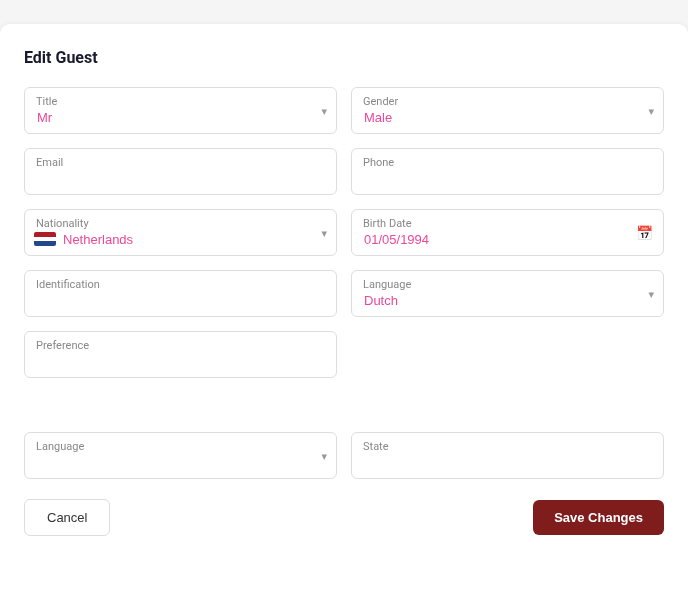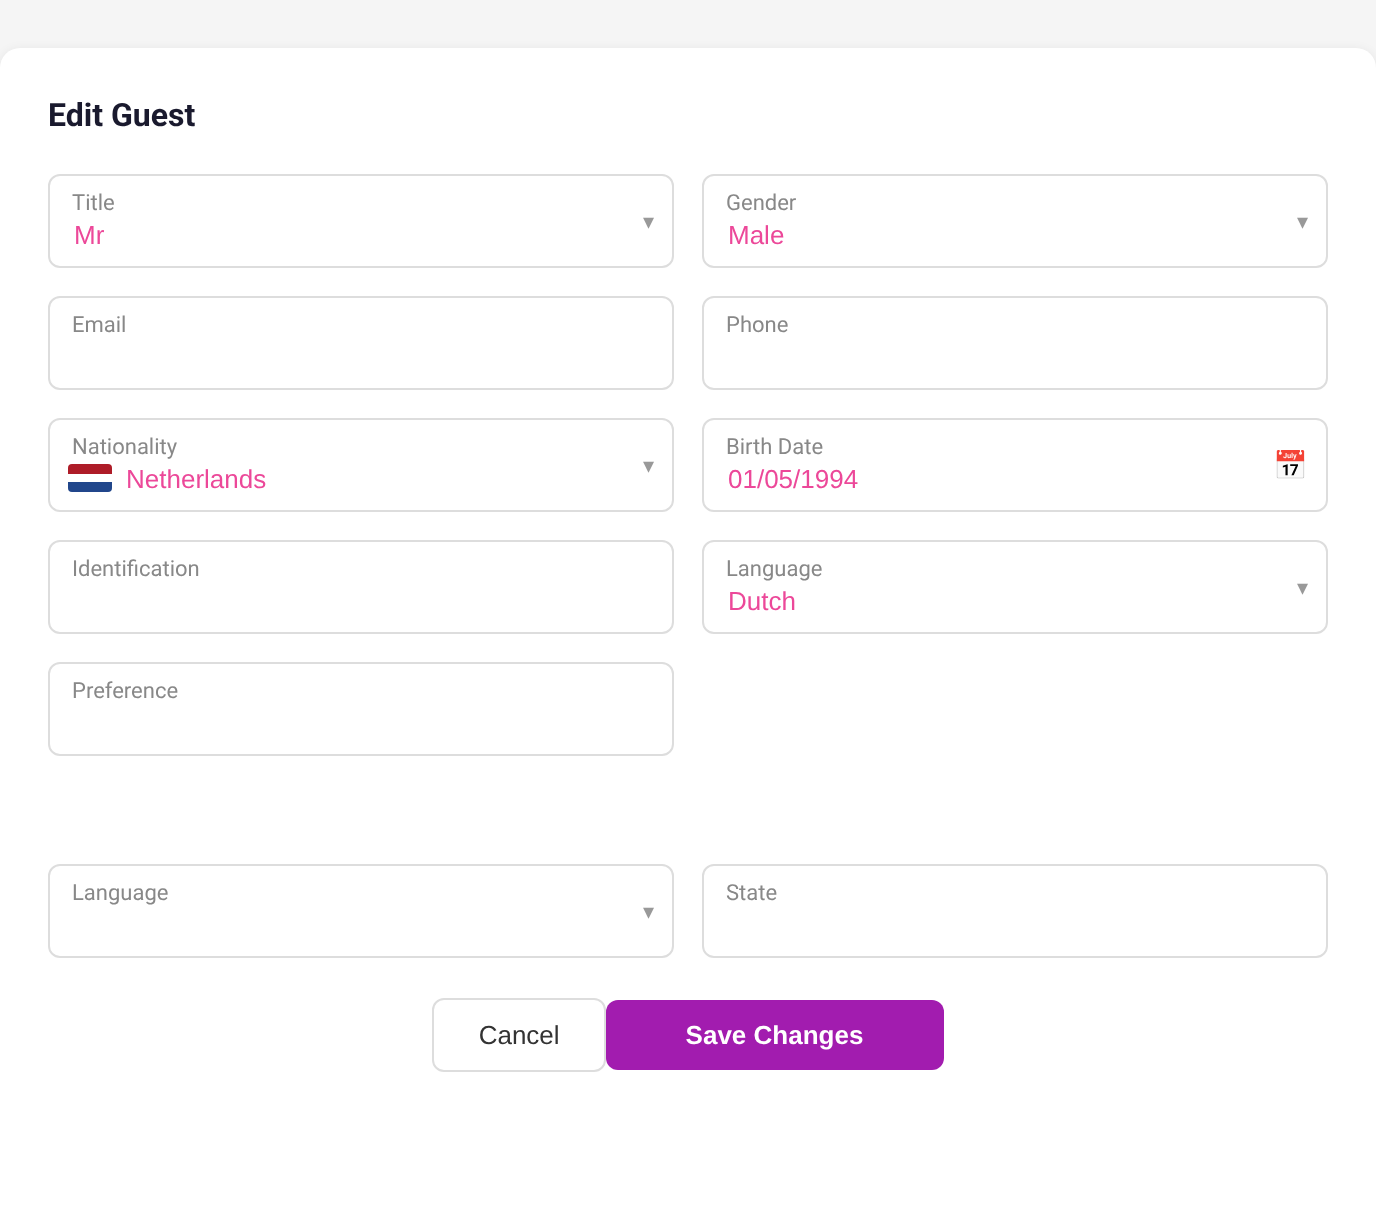--- a/index.html
+++ b/index.html
@@ -90,39 +90,39 @@
       font-size: 14px;
     }
     .form-group input::placeholder {
       color: transparent;
     }
     .spacer {
       height: 40px;
     }
     .footer {
       display: flex;
-      justify-content: center;
+      justify-content: space-between;
       align-items: center;
       margin-top: 20px;
     }
     .cancel-btn {
       border: 1px solid #ddd;
       background: #fff;
       border-radius: 6px;
       padding: 10px 22px;
       font-size: 13px;
       color: #333;
       cursor: pointer;
     }
     .save-btn {
-      background: #a21caf;
+      background: #7f1d1d;
       color: #fff;
       border: none;
       border-radius: 6px;
-      padding: 10px 40px;
+      padding: 10px 21px;
       font-size: 13px;
       font-weight: 600;
       cursor: pointer;
     }
 
     
     .nl-flag {
       width: 22px;
       height: 14px;
       display: inline-block;

